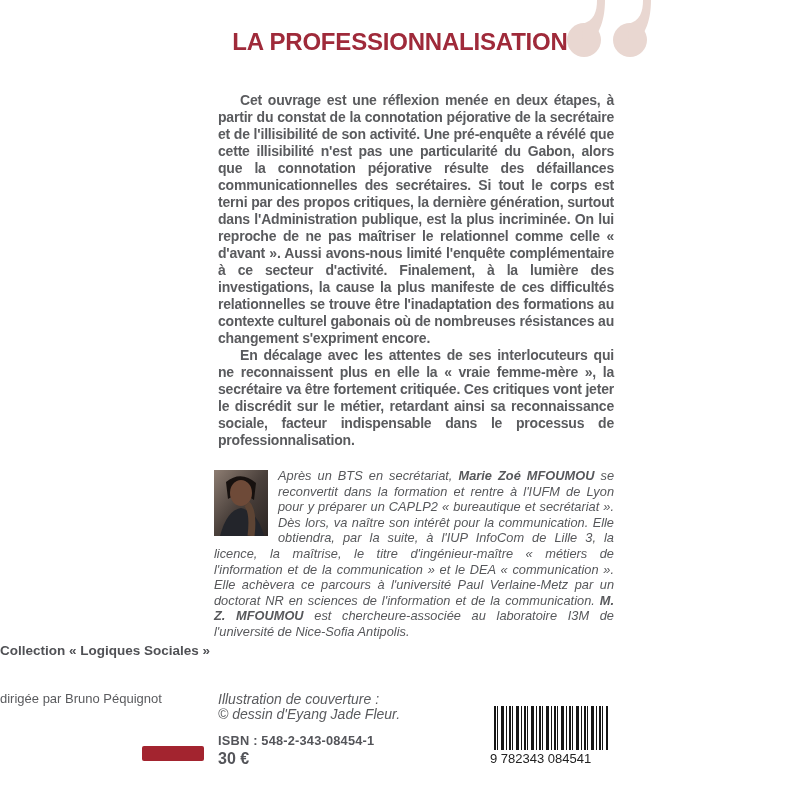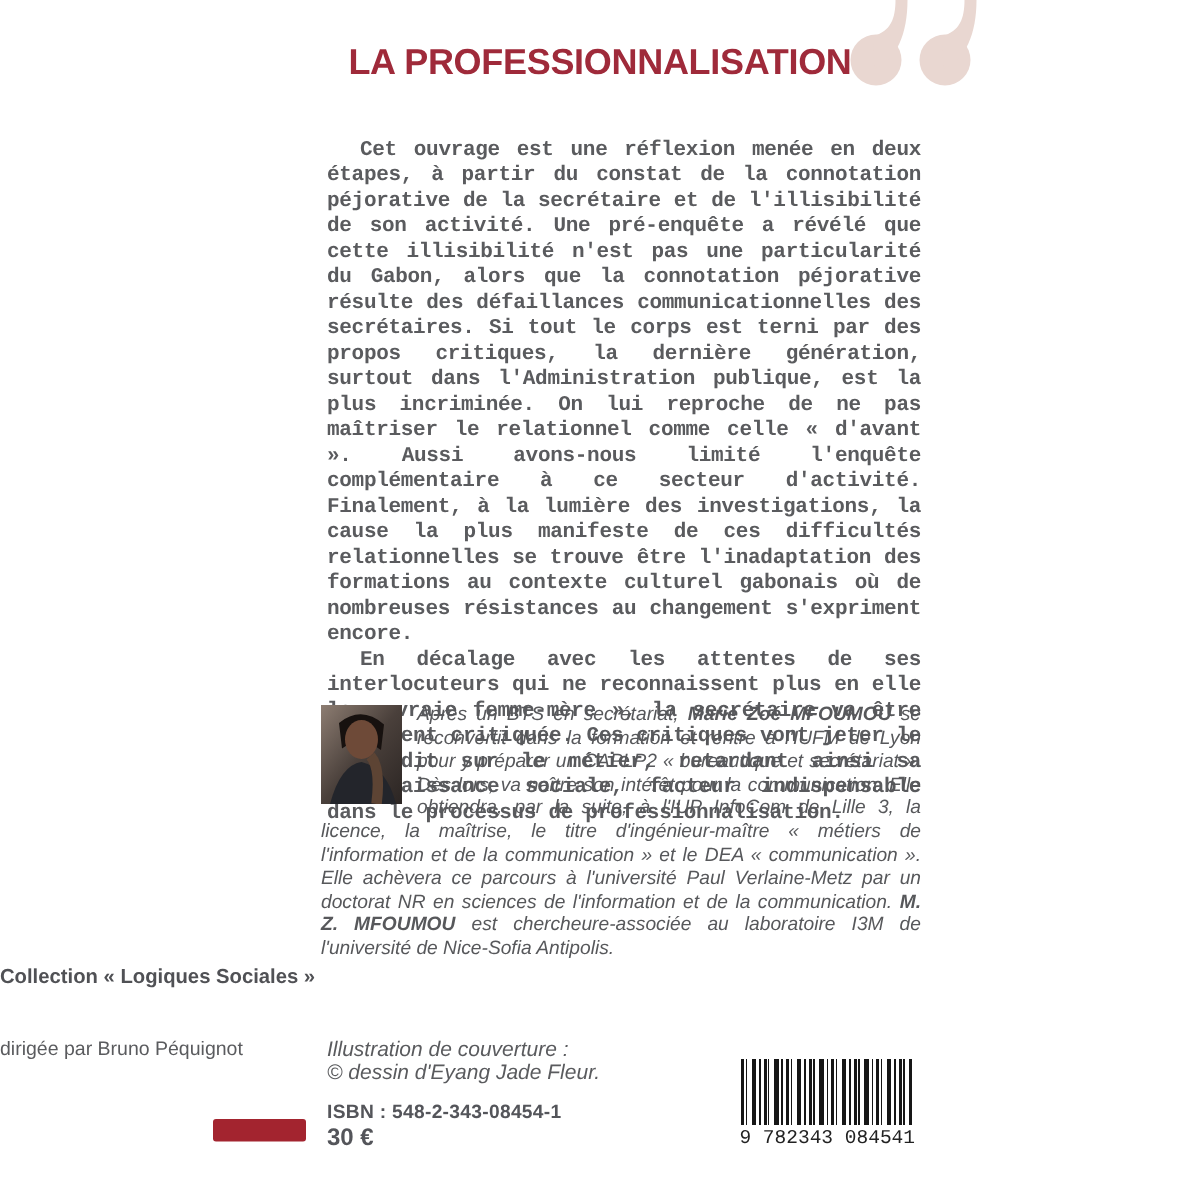--- a/index.html
+++ b/index.html
@@ -12,21 +12,21 @@
 
   
   .big-quotes{position:absolute;left:566px;top:0;width:92px;height:58px;}
 
   
   .title{position:absolute;top:28px;left:0;width:100%;text-align:center;
     color:#9f2a3a;font-weight:700;font-size:24px;line-height:27px;letter-spacing:-0.2px;}
 
   
   .body-text{position:absolute;left:218px;top:92px;width:396px;
-    color:#5a5b5e;font-size:14px;line-height:17px;font-weight:700;letter-spacing:-0.2px;font-family:Liberation Mono, monospace;}
+    color:#5a5b5e;font-size:14px;line-height:17px;font-weight:700;letter-spacing:-0.2px;}
   .body-text p{margin:0;text-align:justify;text-indent:22px;}
 
   
   .bio{position:absolute;left:214px;top:468px;width:400px;
     color:#57585b;font-size:12.8px;line-height:15.6px;font-style:italic;text-align:justify;}
   .bio .photo{float:left;width:54px;height:66px;margin:2px 10px 2px 0;}
   .bio b{font-style:italic;}
 
   
   .collection{position:absolute;top:643px;left:0;width:100%;color:#505155;}
@@ -42,22 +42,22 @@
   .isbn-bar{position:absolute;left:142px;top:746px;width:62px;height:15px;background:#a3242f;border-radius:2px;}
 
   
   .barcode{position:absolute;left:490px;top:706px;width:120px;}
   .barcode .bars{height:44px;width:114px;margin-left:4px;
     background:repeating-linear-gradient(90deg,
       #161616 0px,#161616 2px,#ffffff 2px,#ffffff 3px,
       #161616 3px,#161616 4px,#ffffff 4px,#ffffff 7px,
       #161616 7px,#161616 10px,#ffffff 10px,#ffffff 12px,
       #161616 12px,#161616 13px,#ffffff 13px,#ffffff 15px);}
-  .barcode .digits{margin-top:1px;text-align:right;
-    font-family:Liberation Mono, monospace;font-size:13px;color:#222;white-space:pre;}
+  .barcode .digits{margin-top:1px;text-align:left;
+    font-family:Liberation Sans, sans-serif;font-size:13px;color:#222;white-space:pre;}
 </style>
 </head>
 <body>
 
 <div class="page">
 
   <svg class="big-quotes" viewBox="0 0 92 58" aria-hidden="true">
     <g fill="#e9d7d1">
       <circle cx="18" cy="40" r="17"></circle>
       <path d="M16,24 C28,21 31,12 31,0 L39,0 C39,22 32,40 17,46 Z"></path>

